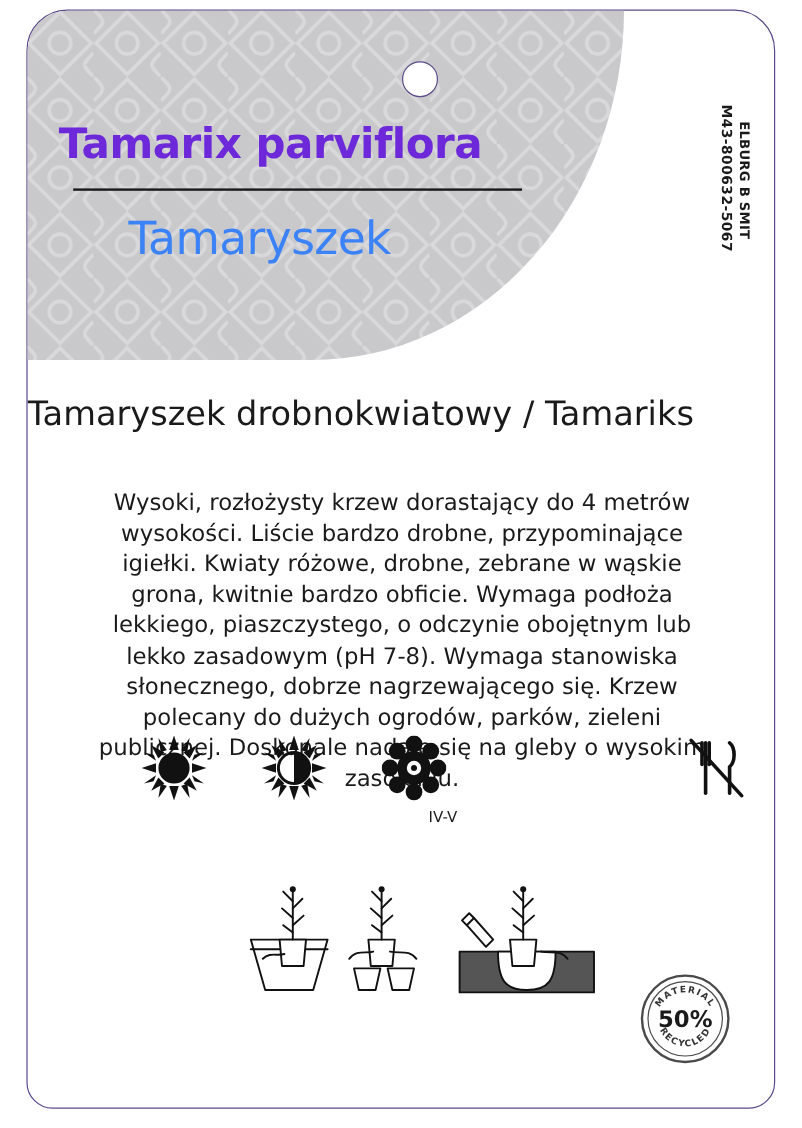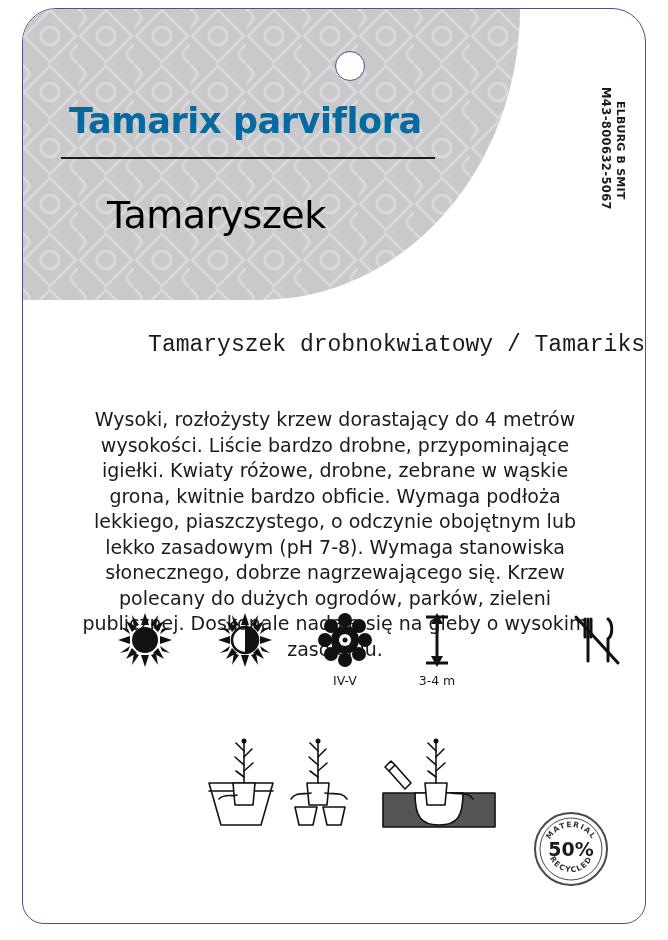--- a/index.html
+++ b/index.html
@@ -53,47 +53,46 @@
     height: 30px;
     border-radius: 50%;
     background: #ffffff;
     border: 1.5px solid #5b4a8a;
     box-sizing: border-box;
   }
 
   
   .latin-name {
     position: absolute;
-    left: 46px;
+    left: 26px;
     top: 92px;
     width: 420px;
     font-size: 35px;
     font-weight: bold;
-    color: #0369a1;
+    color: #6d28d9;
     letter-spacing: -0.4px;
     white-space: nowrap;
   }
   .title-rule {
     position: absolute;
     left: 38px;
     top: 148px;
     width: 374px;
     height: 2px;
     background: #1a1a1a;
   }
   .common-name {
     position: absolute;
     left: 84px;
     top: 168px;
     width: 420px;
     font-size: 38px;
-    color: #000000;
+    color: #3b82f6;
     letter-spacing: -0.5px;
     white-space: nowrap;
-    margin-top: 16px;
   }
 
   
   .vcode {
     position: absolute;
     right: 22px;
     top: 78px;
     height: 210px;
     width: 24px;
   }
@@ -112,25 +111,24 @@
     font-size: 11px;
     letter-spacing: 0.2px;
   }
 
   
   .subtitle {
     position: absolute;
     left: 0;
     top: 320px;
     width: 100%;
-    text-align: right;
-    font-size: 23px;
+    text-align: left;
+    font-size: 28px;
     color: #1a1a1a;
     line-height: 32px;
-    font-family: Liberation Mono, monospace;
   }
 
   
   .description {
     position: absolute;
     left: 48px;
     top: 398px;
     width: 528px;
     text-align: center;
     font-size: 19px;
@@ -272,55 +270,41 @@
             <path d="M52 14 L42 21 L44 16 Z"></path>
             <path d="M2 40 L12 33 L10 38 Z"></path>
           </g>
           <circle cx="27" cy="27" r="13" fill="none" stroke="#111111" stroke-width="2.5"></circle>
           <path d="M27 14 A13 13 0 0 1 27 40 Z" fill="#111111"></path>
         </svg>
       </div>
       <div class="cap"></div>
     </div>
 
-    <div class="icon-cell" style="left:200px; top:0px;">
+    <div class="icon-cell" style="left:200px; top:0px;text-align:right;">
       <div class="glyph">
         <svg width="54" height="54" viewBox="0 0 54 54">
           <g fill="#111111">
             <circle cx="27" cy="7" r="7"></circle>
             <circle cx="27" cy="47" r="7"></circle>
             <circle cx="7" cy="27" r="7"></circle>
             <circle cx="47" cy="27" r="7"></circle>
             <circle cx="13" cy="13" r="7"></circle>
             <circle cx="41" cy="13" r="7"></circle>
             <circle cx="13" cy="41" r="7"></circle>
             <circle cx="41" cy="41" r="7"></circle>
             <circle cx="27" cy="27" r="14"></circle>
           </g>
           <circle cx="27" cy="27" r="6" fill="#ffffff"></circle>
           <circle cx="27" cy="27" r="2.5" fill="#111111"></circle>
         </svg>
       </div>
       <div class="cap">IV-V</div>
     </div>
 
-    <div class="icon-cell" style="left:292px; top:0px;">
-      <div class="glyph">
-        <svg width="40" height="54" viewBox="0 0 40 54">
-          <g stroke="#111111" stroke-width="3" fill="#111111">
-            <line x1="20" y1="8" x2="20" y2="46"></line>
-            <polygon points="20,0 14,11 26,11" stroke="none"></polygon>
-            <polygon points="20,54 14,43 26,43" stroke="none"></polygon>
-            <line x1="9" y1="4" x2="31" y2="4"></line>
-            <line x1="9" y1="50" x2="31" y2="50"></line>
-          </g>
-        </svg>
-      </div>
-      <div class="cap">3-4 m</div>
-    </div>
 
 
     <div class="icon-cell" style="left:452px; top:0px;">
       <div class="glyph">
         <svg width="50" height="54" viewBox="0 0 50 54">
           <g stroke="#111111" stroke-width="3" fill="none" stroke-linecap="round">
             <path d="M13 6 L13 24"></path>
             <path d="M19 6 L19 24"></path>
             <path d="M16 6 L16 24"></path>
             <path d="M16 24 L16 48"></path>

